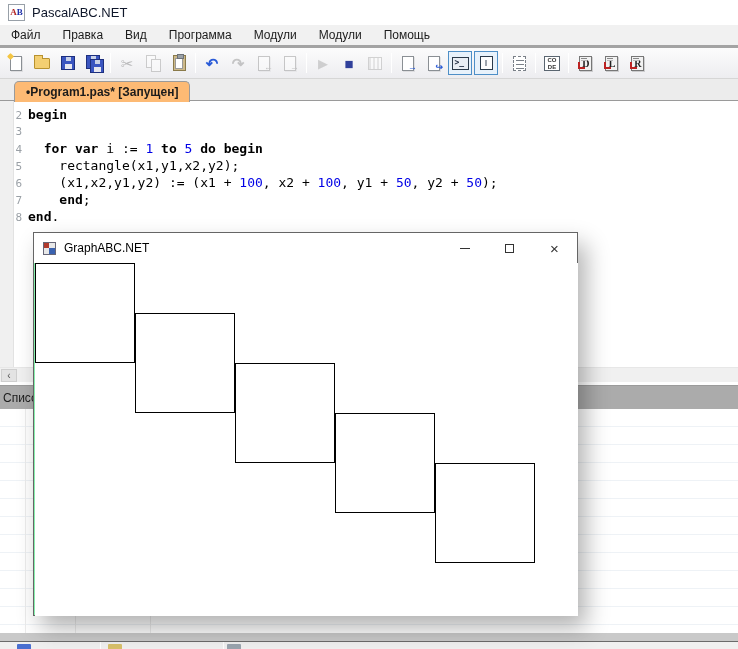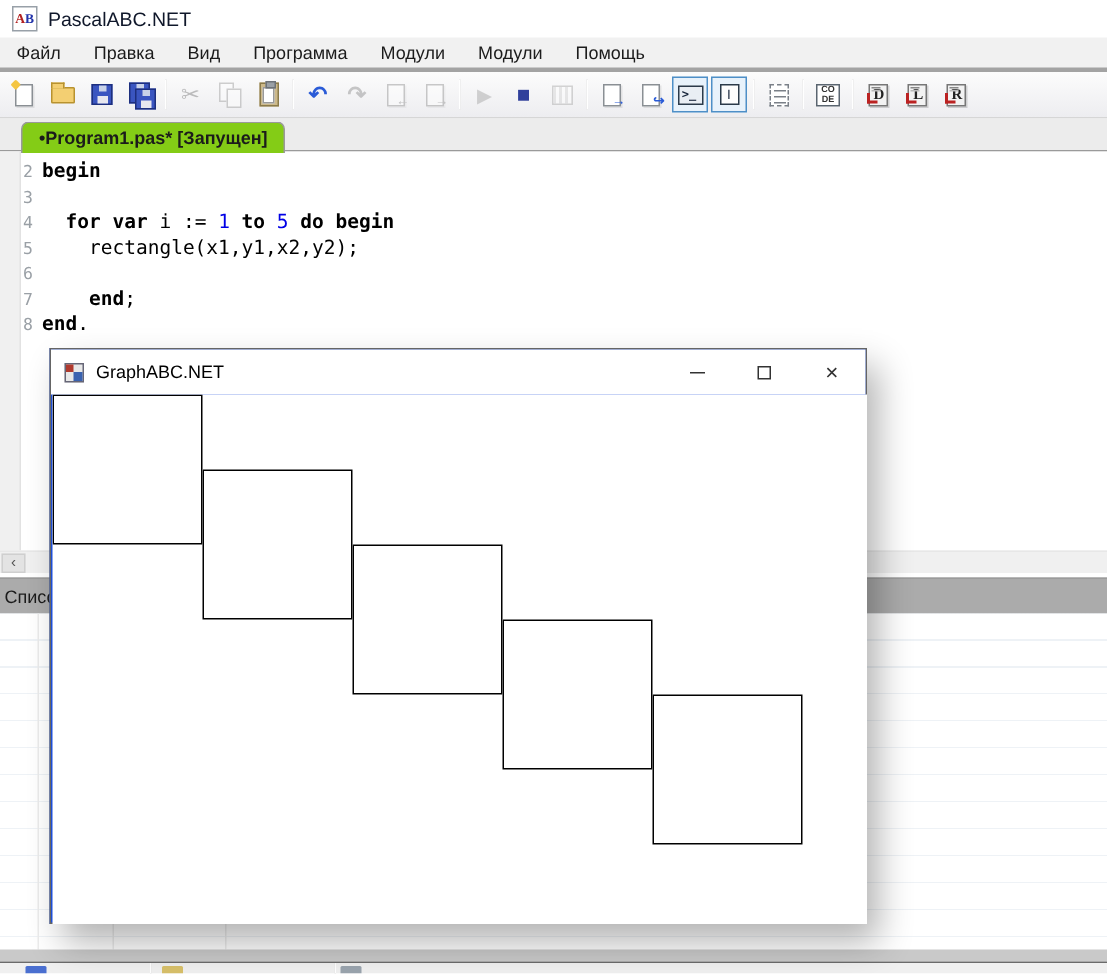--- a/index.html
+++ b/index.html
@@ -49,21 +49,21 @@
   .i-dotbox { width:13px; height:15px; border:1px dashed #7a8088; background:#fff; position:relative; }
   .i-dotbox:before { content:""; position:absolute; left:2px; top:3px; width:8px; height:1px; background:#7a8088; box-shadow:0 4px 0 #7a8088, 0 8px 0 #7a8088; }
   .i-codebox { width:16px; height:15px; border:1px solid #5a6570; background:#fff; font-size:6px; font-weight:bold; line-height:7px; text-align:center; color:#333; }
   .i-docpg { width:13px; height:15px; background:#f2f2f2; border:1px solid #777; position:relative; display:flex; align-items:flex-end; justify-content:flex-end; box-shadow:1px 1px 0 rgba(0,0,0,.15); }
   .doclet { font-family:"Liberation Serif",serif; font-size:10px; font-weight:bold; color:#222; line-height:1; margin:0 1px 1px 0; }
   .i-docpg:before { content:""; position:absolute; left:-2px; bottom:1px; width:5px; height:5px; border-left:2px solid #b22; border-bottom:2px solid #b22; }
   .i-docpg:after { content:""; position:absolute; left:1px; top:1px; width:6px; height:1px; background:#888; box-shadow:0 2px 0 #bbb; }
 
   
   #tabrow { position:absolute; left:0; top:79px; width:738px; height:22px; background:#ececec; border-bottom:1px solid #9a9a9a; }
-  #tab-program { position:absolute; left:14px; top:2px; height:21px; background:#84cc16; border:1px solid #9a9a9a; border-bottom:none; border-radius:5px 5px 0 0; padding:0 11px; font-size:12px; font-weight:bold; display:flex; align-items:center; z-index:2; }
+  #tab-program { position:absolute; left:14px; top:2px; height:21px; background:#fdba74; border:1px solid #9a9a9a; border-bottom:none; border-radius:5px 5px 0 0; padding:0 11px; font-size:12px; font-weight:bold; display:flex; align-items:center; z-index:2; }
 
   
   #editor { position:absolute; left:0; top:101px; width:738px; height:266px; background:#fff; }
   #gutter { position:absolute; left:0; top:0; width:14px; height:266px; background:#f0f0f0; border-right:1px solid #e2e2e2; }
   #codelines { position:absolute; left:0; top:5px; width:738px; }
   .cline { display:flex; height:17px; align-items:baseline; }
   .lnum { width:28px; text-align:right; padding-right:6px; font-family:"DejaVu Sans Mono",monospace; font-size:11px; color:#9aa0a6; flex:none; line-height:17px; }
   .ltext { font-family:"DejaVu Sans Mono",monospace; font-size:13px; line-height:17px; white-space:pre; color:#000; }
   .tk-k { font-weight:bold; color:#000; }
   .tk-n { color:#0000e6; }
@@ -80,21 +80,21 @@
       repeating-linear-gradient(#fff 0 17px, #eef2f6 17px 18px); }
   .vcol { position:absolute; top:0; height:224px; width:1px; background:#ececec; }
   #errorpanel-bottom { position:absolute; left:0; top:248px; width:738px; height:8px; background:#c9c9c9; }
 
   
   #taskbar { position:absolute; left:0; top:641px; width:738px; height:8px; background:#f0f0f0; border-top:1px solid #6b6b6b; overflow:hidden; }
   .tb-ic { position:absolute; top:2px; width:14px; height:10px; border-radius:1px; }
   .tb-sep { position:absolute; top:0; width:1px; height:8px; background:#c2c2c2; border-right:1px solid #fff; }
 
   
-  #graphwin { position:absolute; left:33px; top:232px; width:545px; height:384px; background:#1d4ed8; border:1px solid #656565; box-shadow:8px 12px 22px rgba(0,0,0,.30); z-index:5;text-decoration:underline; }
+  #graphwin { position:absolute; left:33px; top:232px; width:545px; height:384px; background:#86efac; border:1px solid #656565; box-shadow:8px 12px 22px rgba(0,0,0,.30); z-index:5;text-decoration:underline; }
   #graph-titlebar { position:absolute; left:0; top:0; width:100%; height:30px; background:#fff; display:flex; align-items:center; }
   #graph-icon { width:13px; height:13px; margin-left:9px; border:1px solid #667; background:#e8e8e8; position:relative; flex:none; }
   #graph-icon:before { content:""; position:absolute; left:0; top:0; width:5px; height:5px; background:#b03a2e; }
   #graph-icon:after { content:""; position:absolute; right:0; bottom:0; width:6px; height:6px; background:#3a62b0; }
   #graph-title { margin-left:8px; font-size:12px; color:#000; }
   #graph-buttons { margin-left:auto; display:flex; height:30px; }
   .wbtn { width:45px; height:30px; display:flex; align-items:center; justify-content:center; }
   #btn-min span { display:block; width:10px; height:1px; background:#333; }
   #btn-max span { display:block; width:9px; height:9px; border:1px solid #333; }
   #btn-close span { font-size:15px; color:#333; line-height:1; }
@@ -233,20 +233,21 @@
       <div class="cline">
         <span class="lnum">4</span>
         <span class="ltext"><span class="tk-p">  </span><span class="tk-k">for</span><span class="tk-p"> </span><span class="tk-k">var</span><span class="tk-p"> i := </span><span class="tk-n">1</span><span class="tk-p"> </span><span class="tk-k">to</span><span class="tk-p"> </span><span class="tk-n">5</span><span class="tk-p"> </span><span class="tk-k">do</span><span class="tk-p"> </span><span class="tk-k">begin</span></span>
       </div>
       <div class="cline">
         <span class="lnum">5</span>
         <span class="ltext"><span class="tk-p">    rectangle(x1,y1,x2,y2);</span></span>
       </div>
       <div class="cline">
         <span class="lnum">6</span>
+        <span class="ltext"><span class="tk-p">    (x1,x2,y1,y2) := (x1 + </span><span class="tk-n">100</span><span class="tk-p">, x2 + </span><span class="tk-n">100</span><span class="tk-p">, y1 + </span><span class="tk-n">50</span><span class="tk-p">, y2 + </span><span class="tk-n">50</span><span class="tk-p">);</span></span>
       </div>
       <div class="cline">
         <span class="lnum">7</span>
         <span class="ltext"><span class="tk-p">    </span><span class="tk-k">end</span><span class="tk-p">;</span></span>
       </div>
       <div class="cline">
         <span class="lnum">8</span>
         <span class="ltext"><span class="tk-k">end</span><span class="tk-p">.</span></span>
       </div>
     </div>

